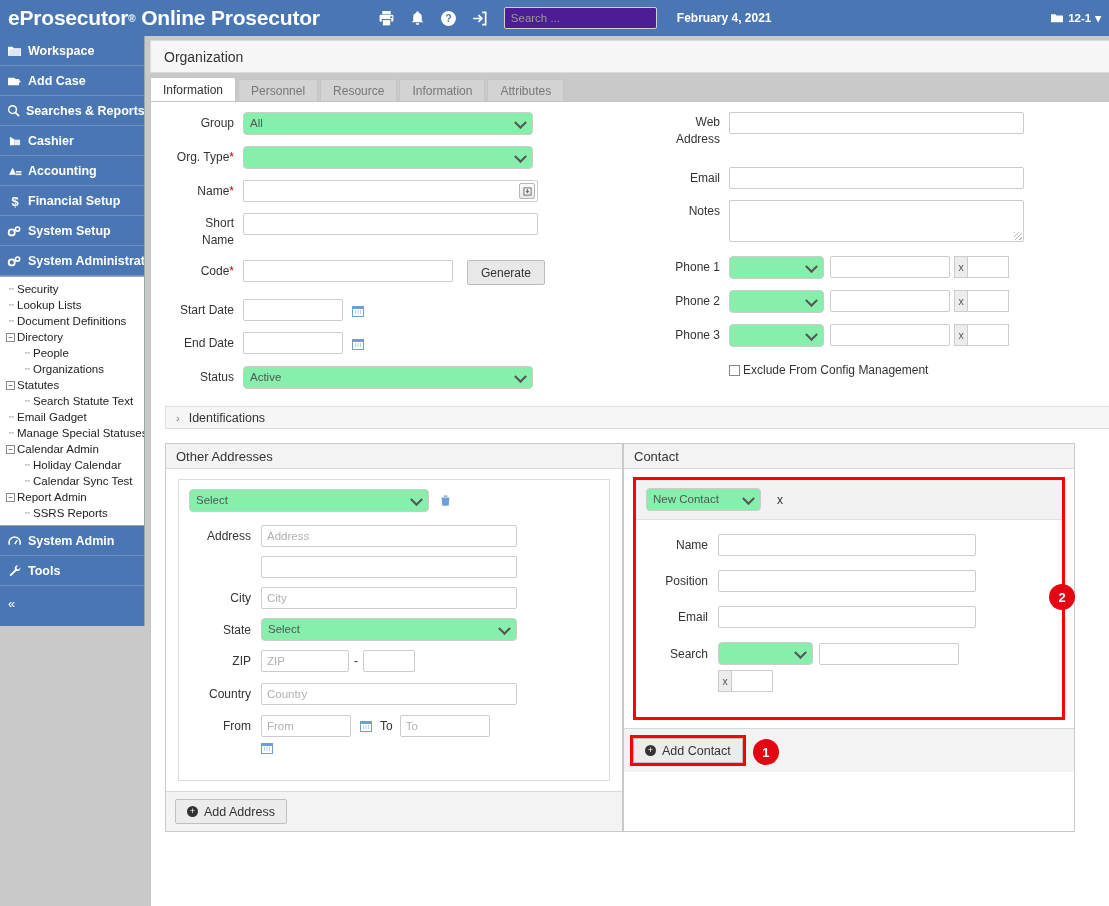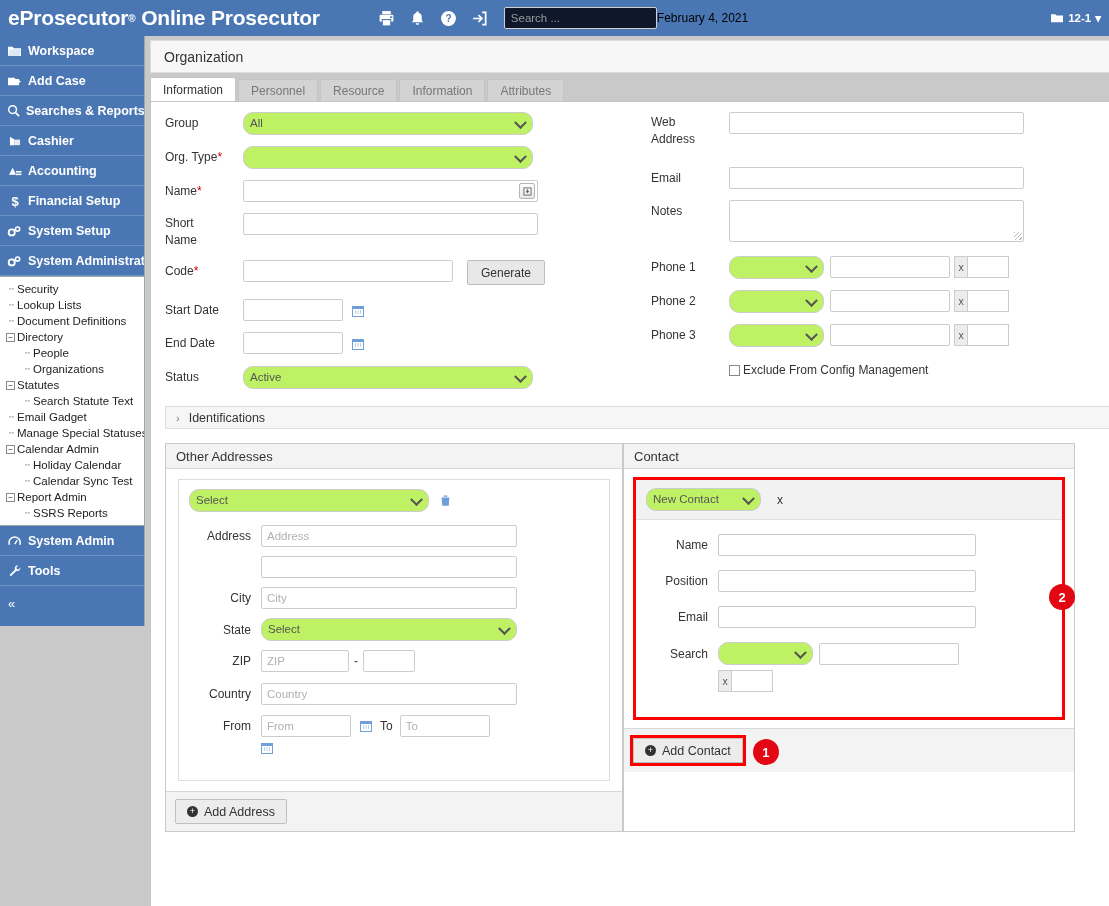--- a/index.html
+++ b/index.html
@@ -14,25 +14,25 @@
   #topbar {
     position:absolute; left:0; top:0; width:1109px; height:36px;
     background:#4a77b4; color:#fff; display:flex; align-items:center;
   }
   #brand { font-size:21px; font-weight:bold; padding-left:8px; letter-spacing:-.2px; white-space:nowrap; }
   #brand sup { font-size:10px; vertical-align:3px; }
   .topicons { display:flex; align-items:center; gap:14px; margin-left:58px; }
   .topicon { width:17px; height:17px; display:block; cursor:pointer; }
   .topicon svg { display:block; }
   #searchbox {
-    margin-left:16px; width:153px; height:22px; background:#0f172a;
+    margin-left:16px; width:153px; height:22px; background:#4c1d95;
     border:1px solid #d0d0d0; border-radius:2px; font-size:11.5px; color:#9a9a9a;
     padding:0 6px; line-height:20px; font-family:"Liberation Sans", sans-serif;
   }
-  #topdate { font-size:12px; font-weight:normal; color:#000000; white-space:nowrap; }
+  #topdate { margin-left:20px; font-size:12px; font-weight:bold; color:#ffffff; white-space:nowrap; }
   #topright { position:absolute; right:8px; top:0; height:36px; display:flex; align-items:center; gap:4px; font-size:11.5px; font-weight:bold; }
   
   #sidebar {
     position:absolute; left:0; top:36px; width:145px; height:590px;
     background:#4a77b4; border-right:1px solid #9aa; overflow:hidden;
   }
   .navitem {
     height:30px; display:flex; align-items:center; gap:6px;
     color:#fff; font-size:12.5px; font-weight:bold; padding-left:7px;
     border-bottom:1px solid #6a91c4; cursor:pointer; white-space:nowrap;
@@ -70,33 +70,33 @@
   #panel {
     margin:0 6px 0 4px; background:#fff; border:1px solid #c4c4c4;
     height:826px; padding:10px 14px 0 14px; position:relative;
   }
   
   .cols { display:flex; }
   .colL { width:420px; }
   .colR { width:420px; margin-left:66px; }
   .frow { display:flex; align-items:flex-start; margin-bottom:11px; }
   .flabel {
-    width:78px; flex:0 0 78px; text-align:left; padding-right:9px;
+    width:78px; flex:0 0 78px; text-align:right; padding-right:9px;
     font-size:12px; color:#333; line-height:22px;
   }
   .flabel.two { line-height:17px; padding-top:2px; }
   .req { color:#c00; }
   .inp {
     height:22px; border:1px solid #ccc; background:#fff; border-radius:2px;
     font-size:11.5px; color:#333; padding:0 5px; line-height:20px;
     font-family:"Liberation Sans", sans-serif;
   }
   .inp.ph { color:#b0b0b0; }
   .sel {
-    height:23px; border:1px solid #ccc; background:#bef264; border-radius:10px;
+    height:23px; border:1px solid #ccc; background:#86efac; border-radius:4px;
     font-size:11.5px; color:#555; padding:0 2px 0 6px; line-height:21px; position:relative;
   }
   .sel:after {
     content:""; position:absolute; right:7px; top:8px; width:7px; height:7px;
     border-right:2px solid #555; border-bottom:2px solid #555; transform:rotate(45deg) translate(-2px,-2px);
   }
   .w290 { width:290px; }
   .w295 { width:295px; }
   .w210 { width:210px; }
   .w100 { width:100px; }

